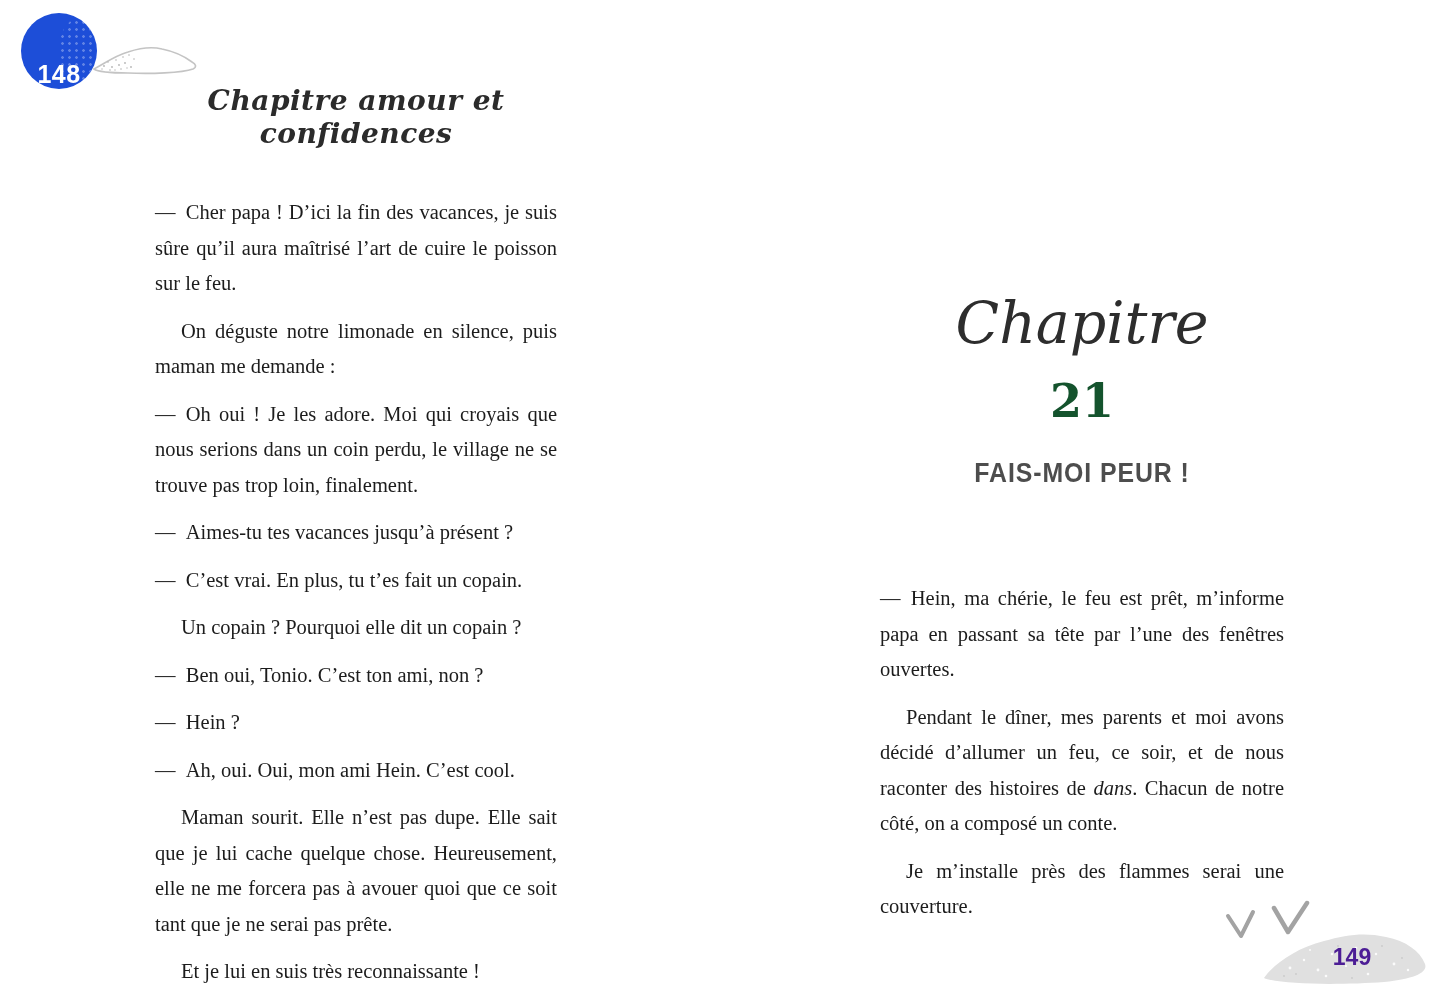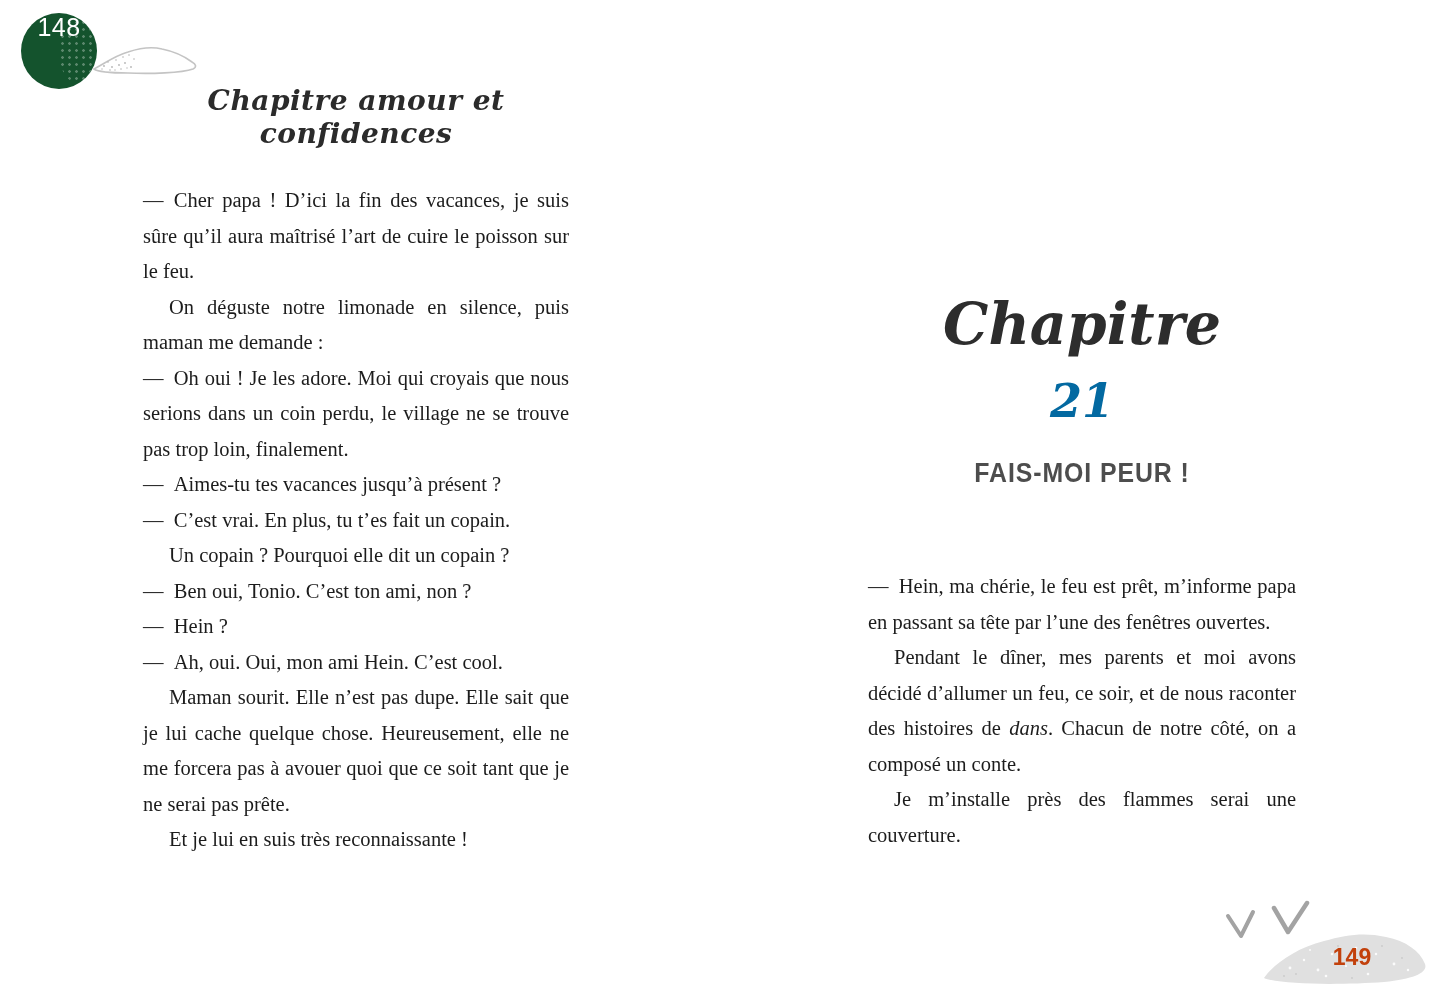--- a/index.html
+++ b/index.html
@@ -5,73 +5,73 @@
   html,body{margin:0;padding:0;}
   body{
     width:1439px;height:1000px;position:relative;background:#ffffff;
     font-family:"Liberation Serif",serif;overflow:hidden;
   }
   .abs{position:absolute;}
 
   
   .page-badge-left{
     left:21px;top:13px;width:76px;height:76px;border-radius:50%;
-    background:#14532d;display:flex;align-items:flex-start;justify-content:center;
-    color:#ffffff;font-family:"Liberation Sans",sans-serif;font-weight:normal;
+    background:#1d4ed8;display:flex;align-items:flex-end;justify-content:center;
+    color:#ffffff;font-family:"Liberation Sans",sans-serif;font-weight:bold;
     font-size:25px;letter-spacing:.5px;
   }
   .page-badge-left::after{
     content:"";position:absolute;right:2px;top:6px;width:36px;height:64px;
     border-radius:50%;
     background-image:radial-gradient(rgba(255,255,255,.55) 1px,transparent 1.6px);
     background-size:7px 7px;opacity:.55;
   }
 
   
   .running-header{
     left:143px;top:84px;width:426px;text-align:center;
     font-family:"DejaVu Serif",serif;font-style:italic;font-weight:bold;
     font-size:28px;color:#2b2b2b;letter-spacing:.5px;
   }
 
   
   .page-text{
     font-size:20.5px;line-height:35.5px;color:#1c1c1c;text-align:justify;
   }
-  .page-text p{margin:0;}
+  .page-text p{margin:12px;}
   .page-text p.indent{text-indent:26px;}
   .left-column{left:143px;top:183px;width:426px;}
   .right-column{left:868px;top:569px;width:428px;}
 
   
   .chapter-title{
     left:868px;top:290px;width:428px;text-align:center;
-    font-family:"DejaVu Serif",serif;font-style:italic;font-weight:bold;
+    font-family:"DejaVu Serif",serif;font-style:italic;font-weight:normal;
     font-size:57px;color:#2d2d2d;
   }
   .chapter-number{
     left:868px;top:374px;width:428px;text-align:center;
-    font-family:"DejaVu Serif",serif;font-style:italic;font-weight:bold;
-    font-size:46px;color:#0369a1;
+    font-family:"DejaVu Serif",serif;font-weight:bold;
+    font-size:46px;color:#14532d;
   }
   .chapter-subtitle{
     left:868px;top:458px;width:428px;text-align:center;
     font-family:"Liberation Sans",sans-serif;font-weight:bold;
     font-size:27px;color:#4d4d4d;letter-spacing:1px;
     transform:scaleX(.92);transform-origin:center;
   }
 
   
   .cloud-left{left:90px;top:40px;}
   .birds-right{left:1222px;top:900px;}
   .hill-right{left:1260px;top:924px;}
   .page-number-right{
     left:1322px;top:944px;width:60px;text-align:center;
     font-family:"Liberation Sans",sans-serif;font-weight:bold;
-    font-size:23px;color:#c2410c;
+    font-size:23px;color:#4c1d95;
   }
 </style>
 </head>
 <body>
 
 <div class="abs page-badge-left">
   <span>148</span>
 </div>
 
 <svg class="abs cloud-left" width="110" height="40" viewBox="0 0 110 40">

